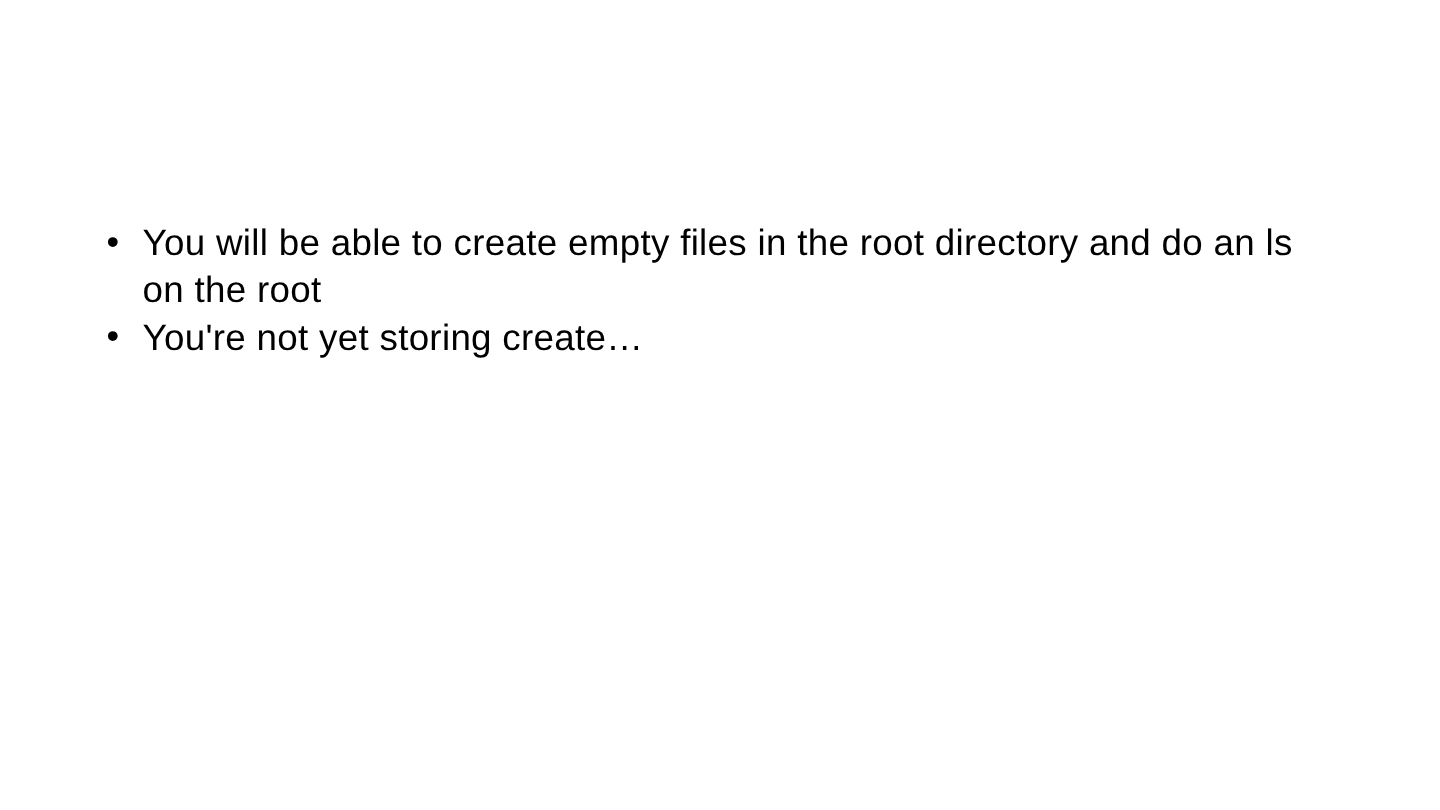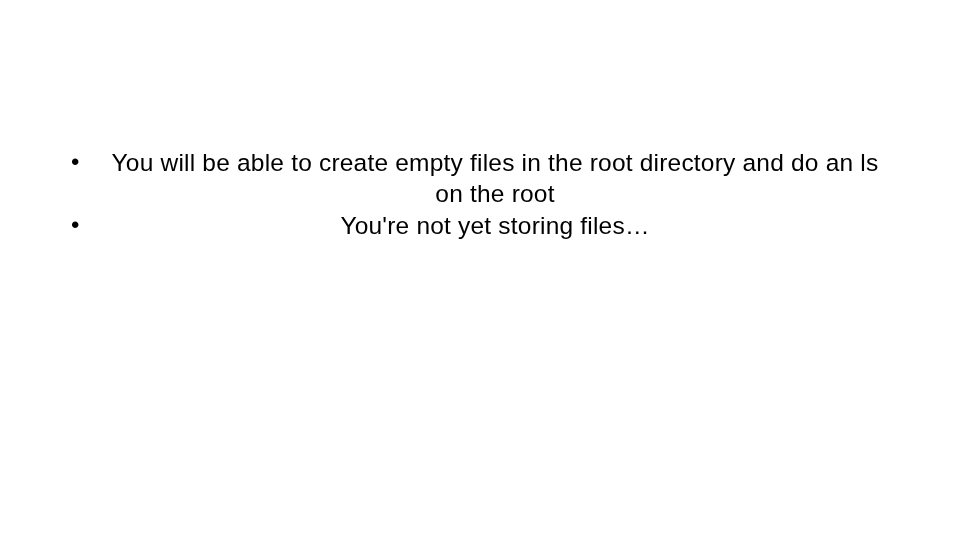--- a/index.html
+++ b/index.html
@@ -13,21 +13,20 @@
       background: #ffffff;
       font-family: "Segoe UI Light", "Segoe UI", Arial, sans-serif;
       font-weight: 300;
       color: #000000;
       overflow: hidden;
     }
     .slide {
       padding-top: 147px;
       padding-left: 65px;
       padding-right: 65px;
-      text-align: center;
     }
     .bullet-list {
       list-style: none;
     }
     .bullet-item {
       position: relative;
       padding-left: 30px;
       font-size: 24.5px;
       line-height: 1.28;
       font-weight: 300;
@@ -44,16 +43,16 @@
   </style>
 </head>
 <body>
 
 <div class="slide">
   <ul class="bullet-list">
     <li class="bullet-item">
       <span>You will be able to create empty files in the root directory and do an ls on the root</span>
     </li>
     <li class="bullet-item">
-      <span>You're not yet storing files…</span>
+      <span>You're not yet storing create…</span>
     </li>
   </ul>
 </div>
 
 </body></html>

